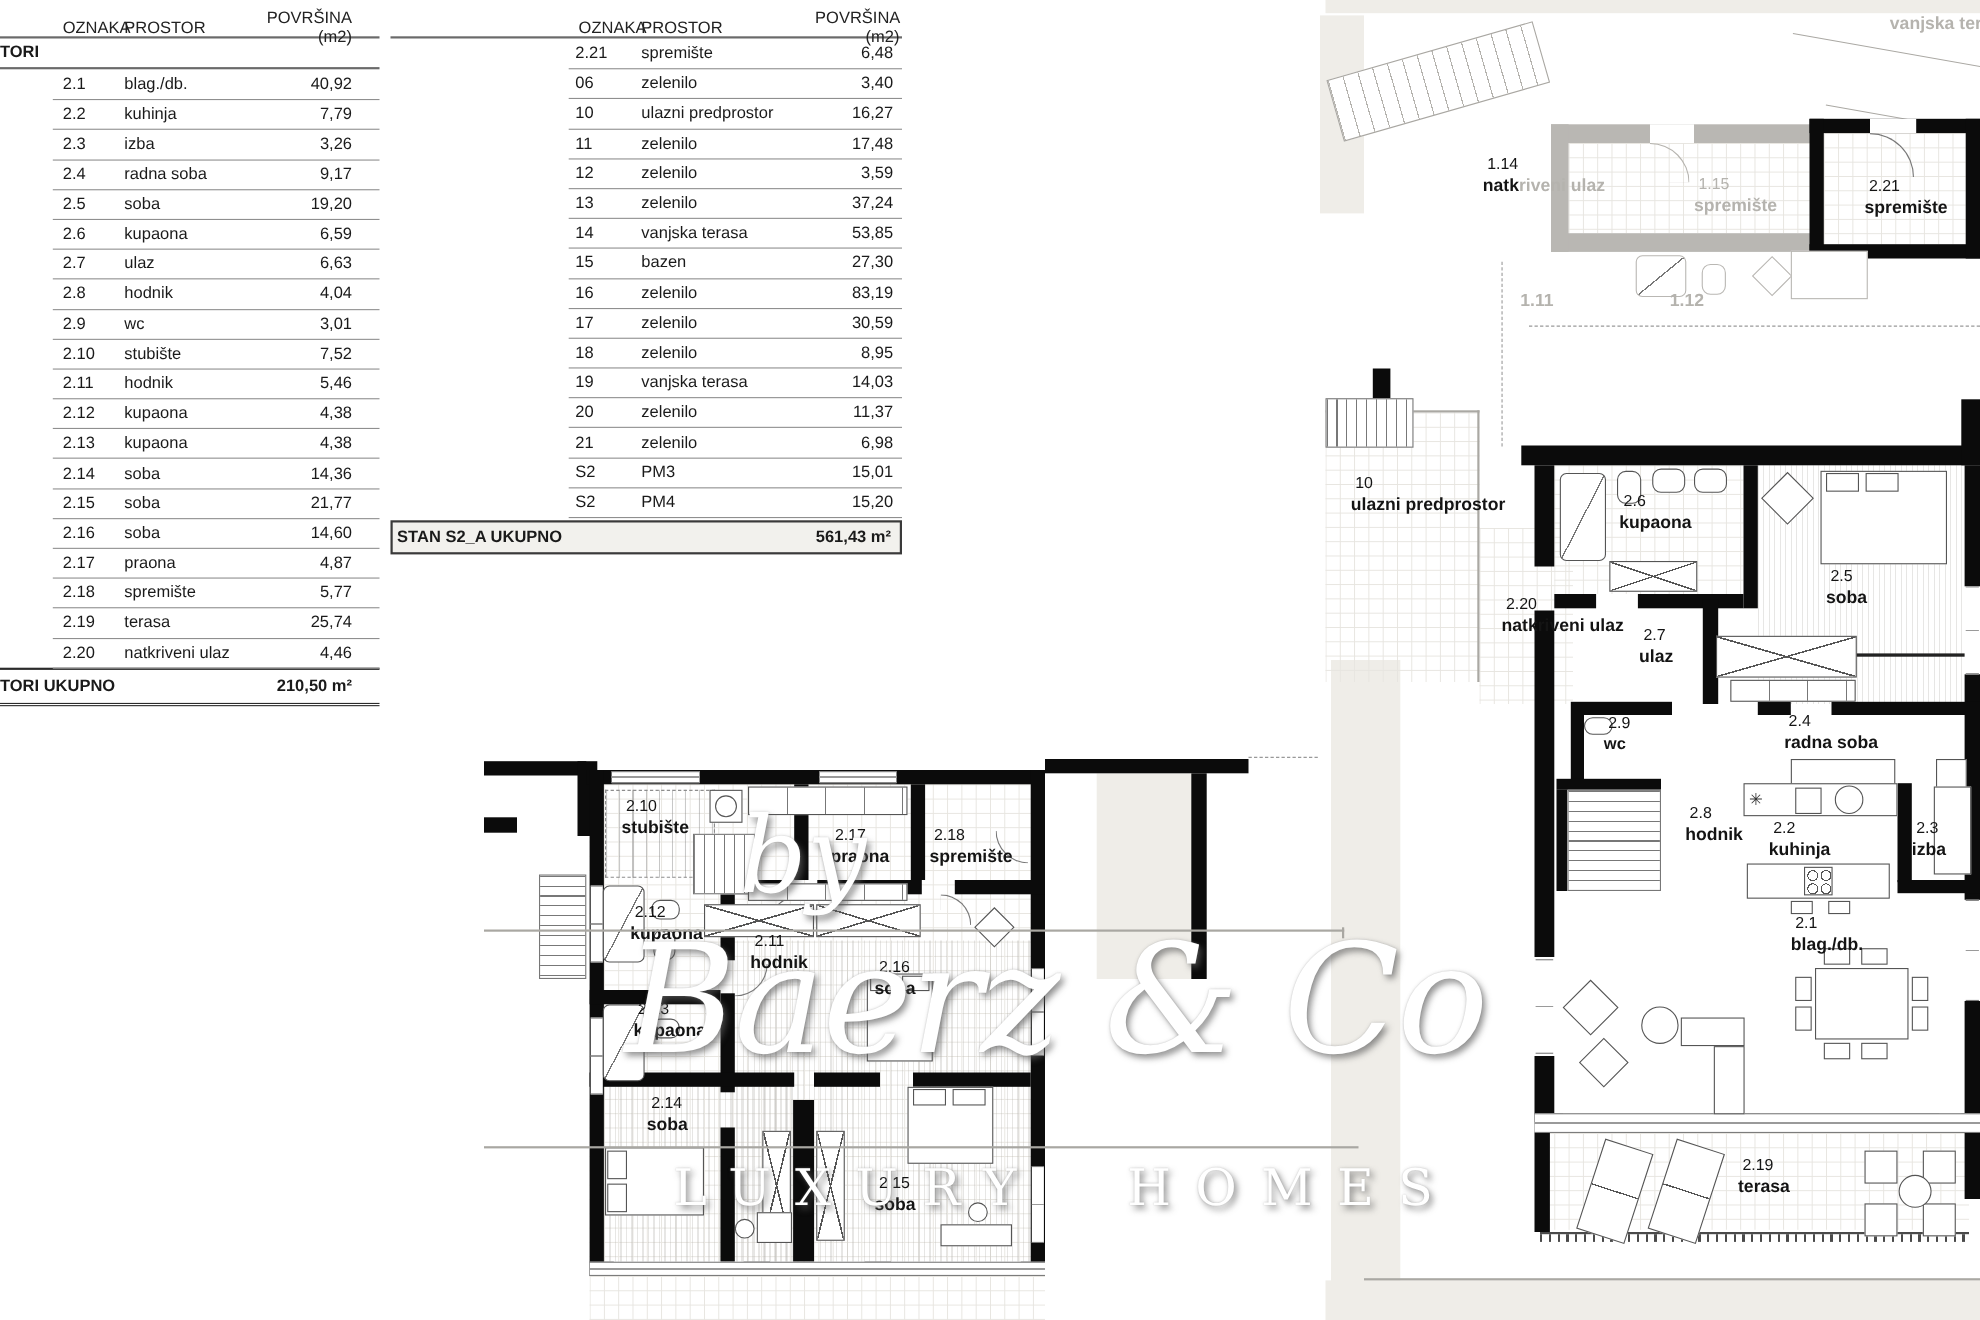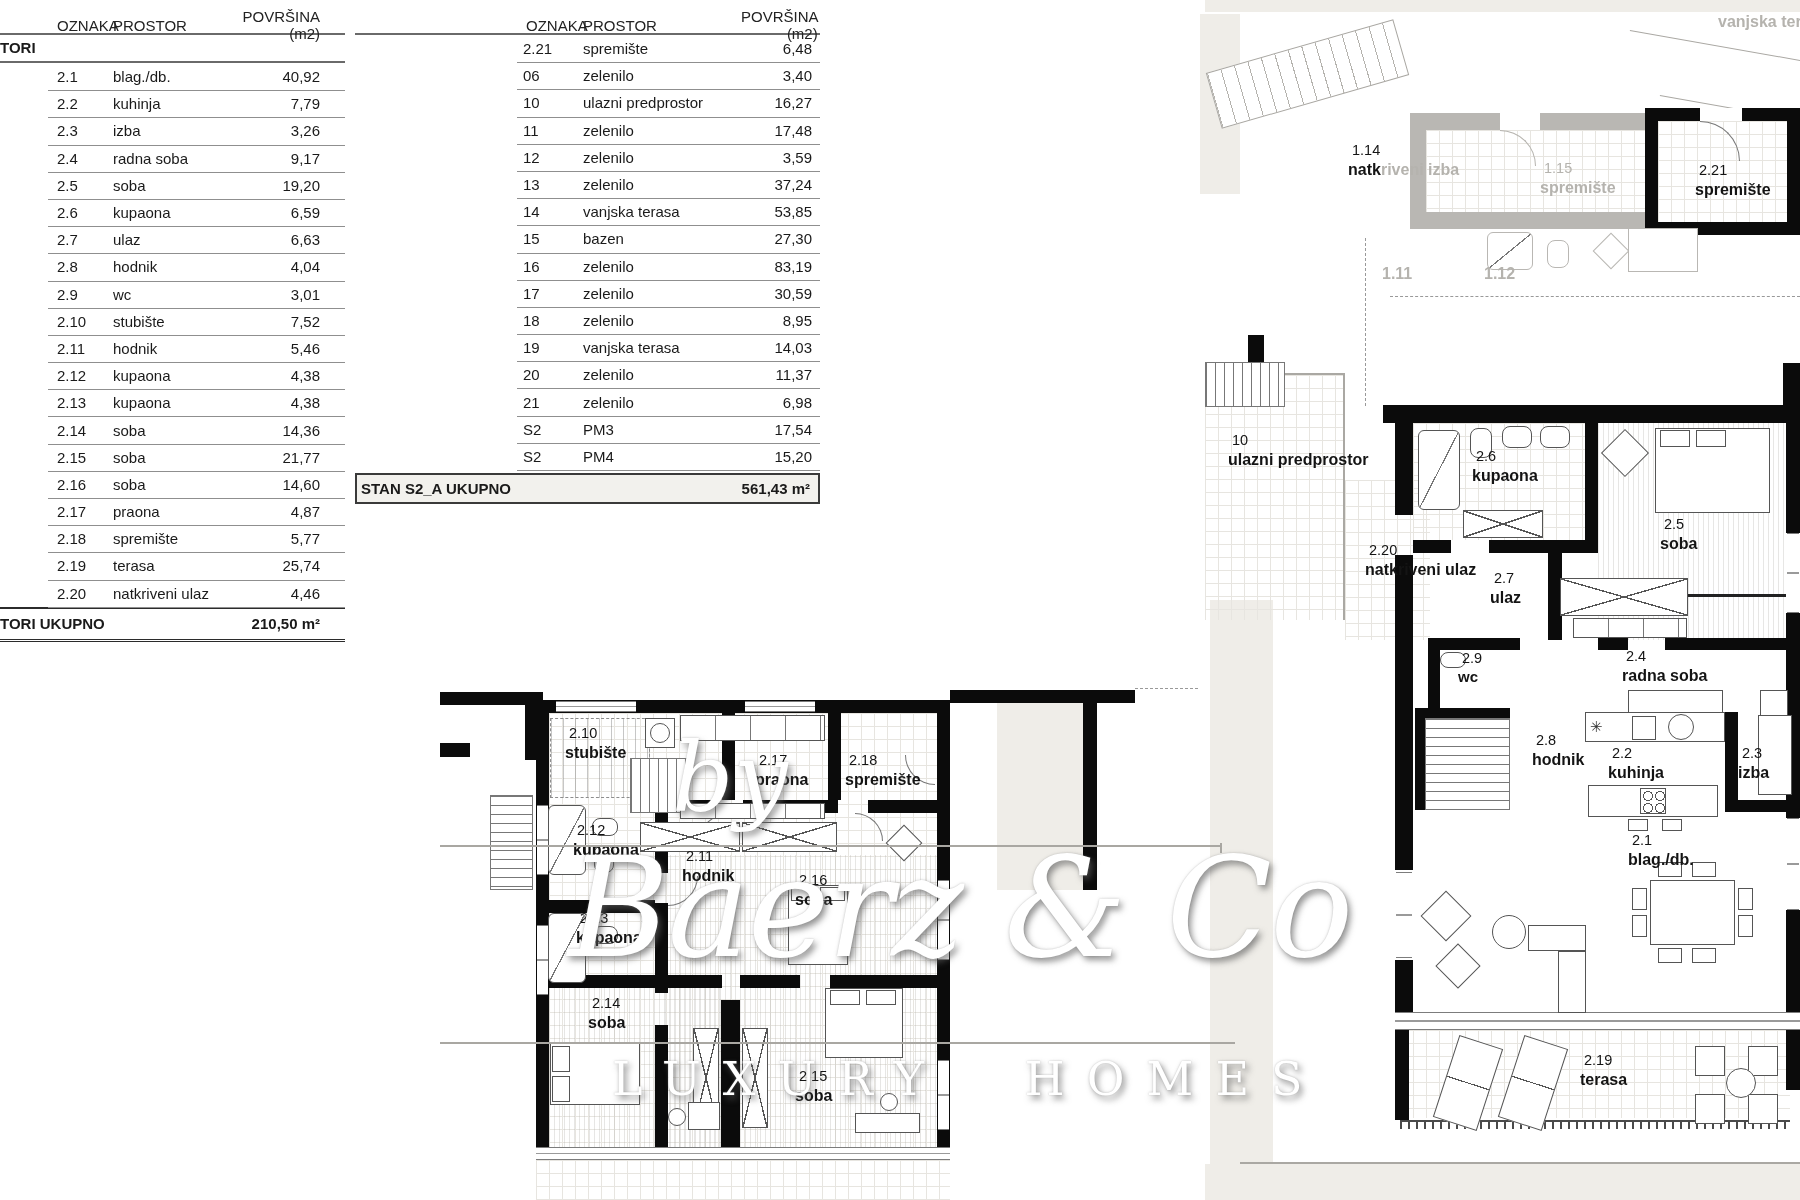--- a/index.html
+++ b/index.html
@@ -405,21 +405,21 @@
           <span>zelenilo</span>
           <span class="val padM">6,98</span>
         </span>
       </div>
 
       <div class="trow gr-mid">
         <span></span>
         <span class="tcells cm">
           <span class="oz">S2</span>
           <span>PM3</span>
-          <span class="val padM">17,54</span>
+          <span class="val padM">15,01</span>
         </span>
       </div>
 
       <div class="trow gr-mid">
         <span></span>
         <span class="tcells cm">
           <span class="oz">S2</span>
           <span>PM4</span>
           <span class="val padM">15,20</span>
         </span>
@@ -679,34 +679,34 @@
   <div class="fur" style="left:1748px;top:1094px;width:30px;height:30px"></div>
   <div class="fur circle" style="left:1726px;top:1068px;width:30px;height:30px"></div>
   <div class="abs" style="left:1400px;top:1120px;width:390px;height:7px;border-top:2px solid #4a4a4a;background-image:repeating-linear-gradient(90deg,#4a4a4a 0,#4a4a4a 2px,transparent 2px,transparent 8px);z-index:13"></div>
   <div class="tline" style="left:1240px;top:1162px;width:560px;height:2px"></div>
 
   <div class="rl" style="left:1718px;top:12px">
       <span class="rname gry">vanjska tera</span>
     </div>
   <div class="rl" style="left:1348px;top:142px">
       <span class="rnum">1.14</span>
-      <span class="rname"><b class="blk">natk</b><b class="gry">riveni izba</b></span>
+      <span class="rname"><b class="blk">natk</b><b class="gry">riveni ulaz</b></span>
     </div>
   <div class="rl lg" style="left:1540px;top:160px">
       <span class="rnum">1.15</span>
       <span class="rname">spremište</span>
     </div>
   <div class="rl" style="left:1695px;top:162px">
       <span class="rnum">2.21</span>
       <span class="rname">spremište</span>
     </div>
   <div class="rl lg" style="left:1382px;top:264px">
       <span class="rname">1.11</span>
     </div>
-  <div class="rl lg" style="left:1484px;top:264px">
+  <div class="rl lg" style="left:1518px;top:264px">
       <span class="rname">1.12</span>
     </div>
   <div class="rl" style="left:1228px;top:432px">
       <span class="rnum">10</span>
       <span class="rname">ulazni predprostor</span>
     </div>
   <div class="rl" style="left:1365px;top:542px">
       <span class="rnum">2.20</span>
       <span class="rname">natkriveni ulaz</span>
     </div>

